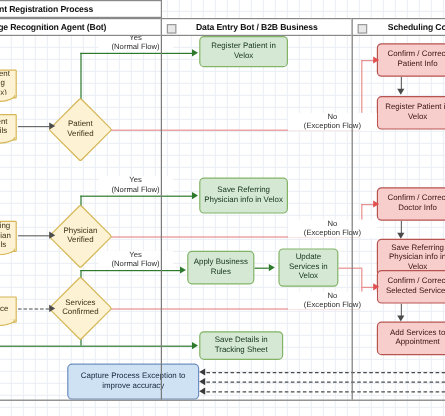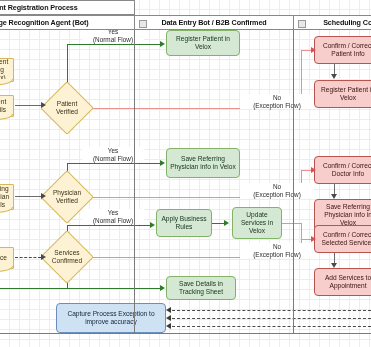--- a/index.html
+++ b/index.html
@@ -103,21 +103,21 @@
 <div id="canvas">
 
   <div class="pool-title">Automated Patient Registration Process</div>
 
   <div class="lane-header" style="left:-60px;width:195px;">
 
     <span>Image Recognition Agent (Bot)</span>
   </div>
   <div class="lane-header" style="left:134px;width:160px;">
     <span class="lh-box"></span>
-    <span>Data Entry Bot / B2B Confirmed</span>
+    <span>Data Entry Bot / B2B Business</span>
   </div>
   <div class="lane-header" style="left:293px;width:130px;">
     <span class="lh-box"></span>
     <span style="padding-left:10px;">Scheduling Coordinator</span>
   </div>
 
   <div class="lane-sep" style="left:134px;"></div>
   <div class="lane-sep" style="left:293px;"></div>
   <div class="pool-bottom"></div>
 

